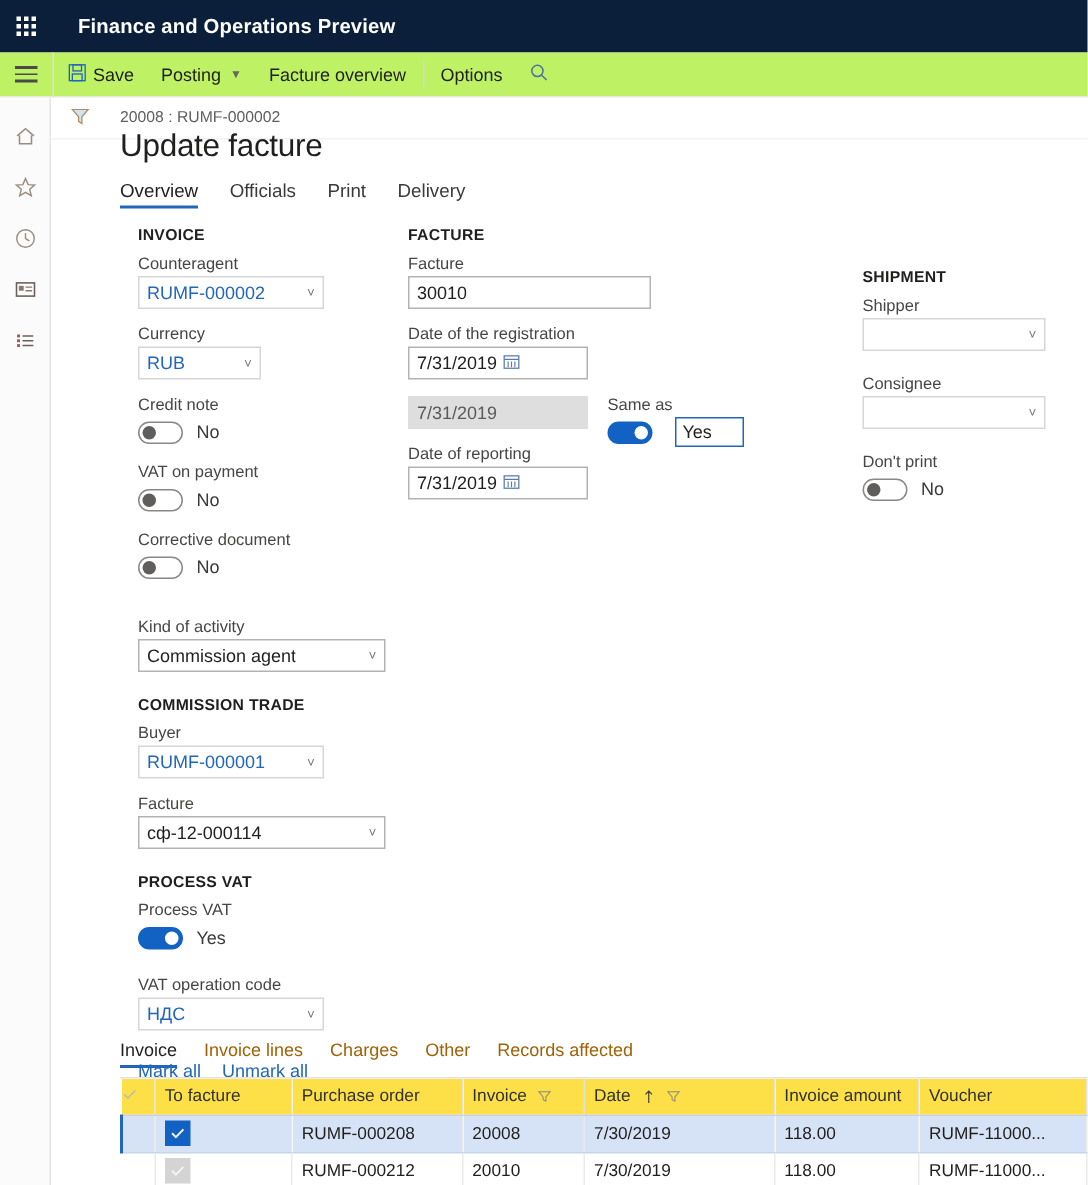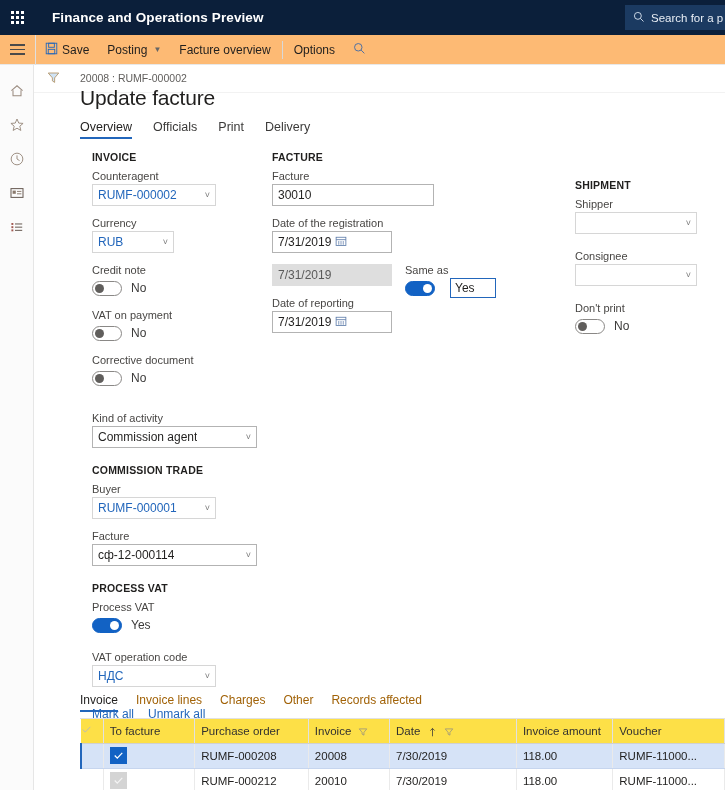--- a/index.html
+++ b/index.html
@@ -45,21 +45,21 @@
     color: #e8eef5; font-size: 11.5px;
     cursor: text;
     white-space: nowrap; overflow: hidden;
   }
   .search-box .mag { margin-right: 6px; flex: 0 0 auto; }
 
   
   .toolbar {
     position: absolute; top: 35px; left: 0;
     width: 725px; height: 30px;
-    background: #fdba74;
+    background: #bef264;
     border-bottom: 1px solid #e8e8e8;
     display: flex; align-items: center;
   }
   .hamburger {
     width: 36px; height: 30px;
     display: flex; flex-direction: column; align-items: center; justify-content: center;
     gap: 3px; cursor: pointer;
     border-right: 1px solid #e0e0e0;
   }
   .hamburger i { width: 15px; height: 1.5px; background: #4a4a4a; display: block; }
@@ -234,29 +234,20 @@
         <i></i>
         <i></i>
         <i></i>
         <i></i>
         <i></i>
         <i></i>
         <i></i>
       </div>
   </div>
   <div class="app-title">Finance and Operations Preview</div>
-  <div class="search-box">
-    <span class="mag">
-      <svg width="12" height="12" viewBox="0 0 16 16">
-          <circle cx="6.5" cy="6.5" r="4.6" fill="none" stroke="#dce6f2" stroke-width="1.2"></circle>
-          <line x1="10" y1="10" x2="14" y2="14" stroke="#dce6f2" stroke-width="1.2"></line>
-        </svg>
-    </span>
-    <span>Search for a p</span>
-  </div>
 </div>
 
 <div class="toolbar">
   <div class="hamburger">
       <i></i>
       <i></i>
       <i></i>
     </div>
   <div class="tb-item">
     <span>

